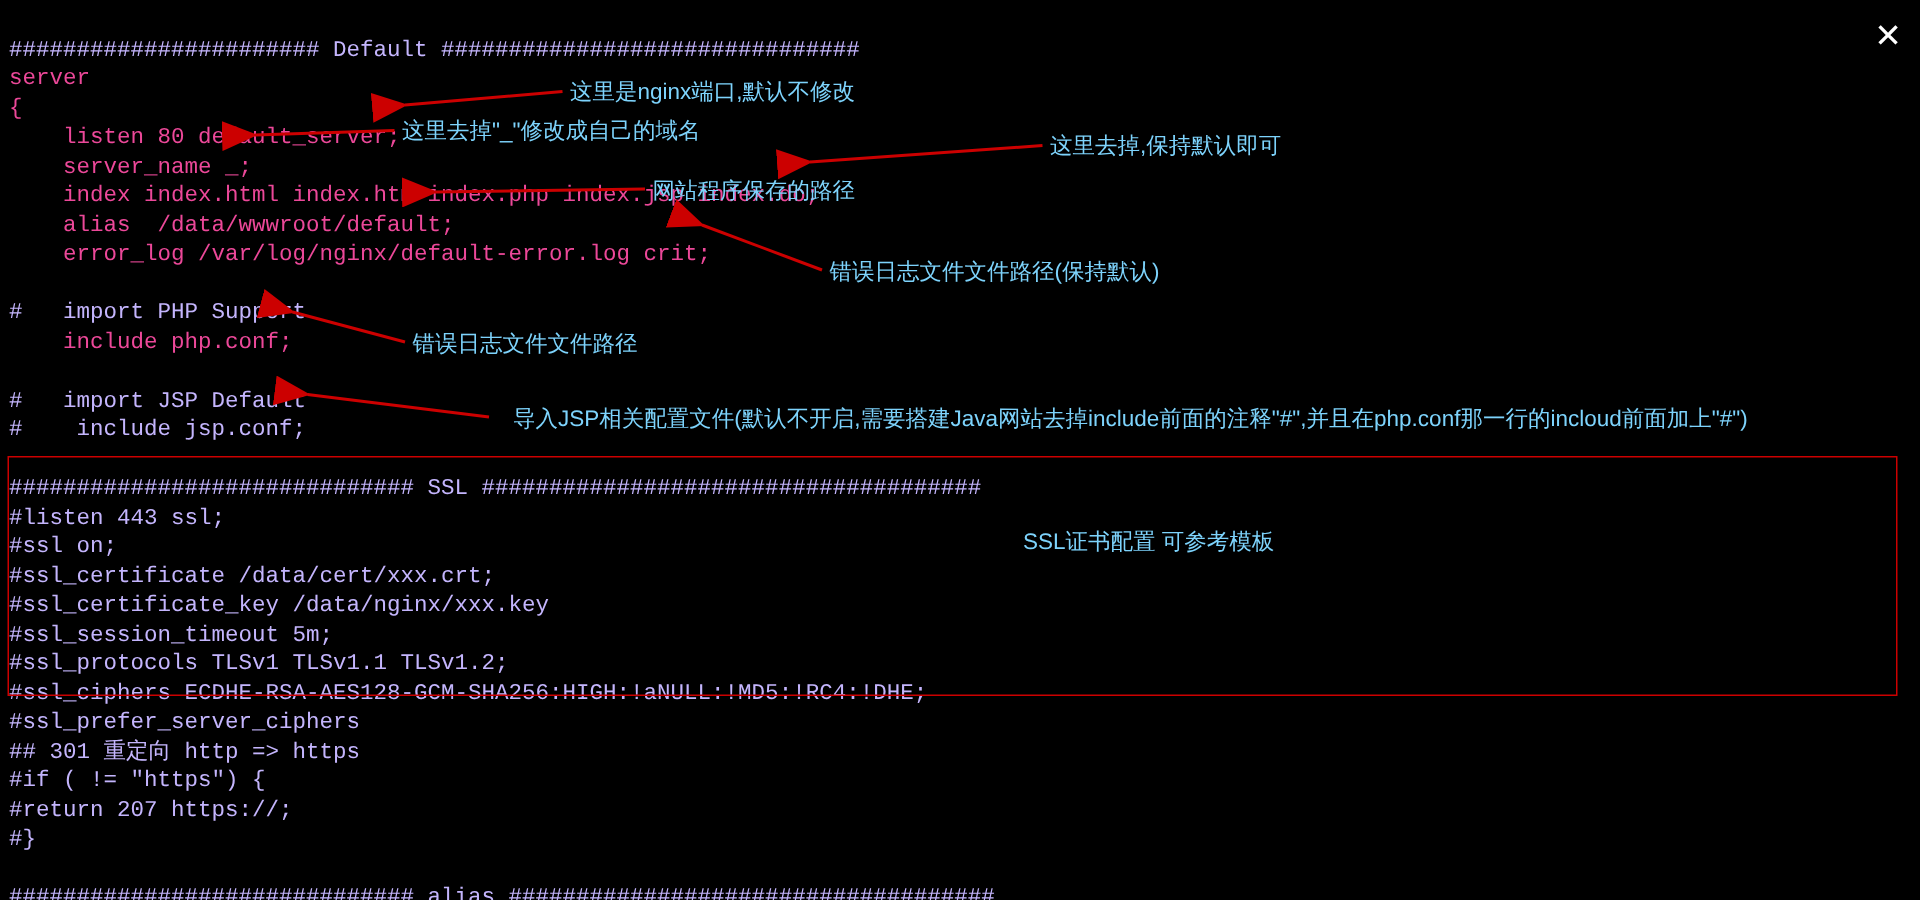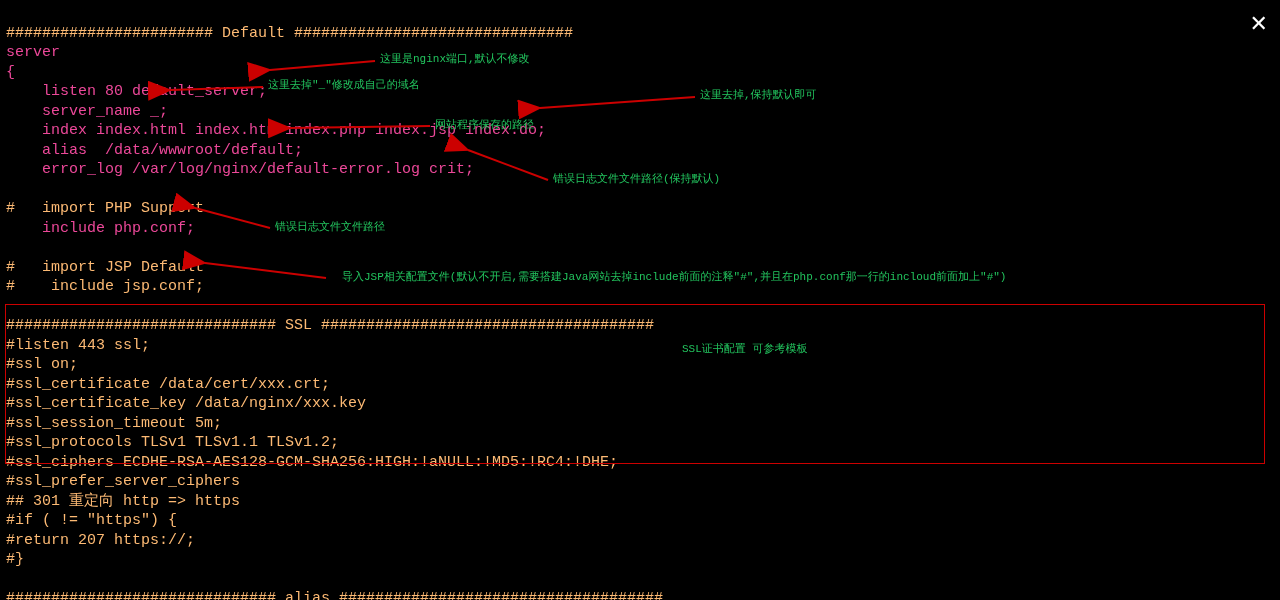--- a/index.html
+++ b/index.html
@@ -13,26 +13,26 @@
       height: 600px;
       overflow: hidden;
       position: relative;
       padding: 4px 6px;
     }
     .code-area {
       white-space: pre;
       position: relative;
     }
     .white { color: #ec4899; }
-    .blue { color: #fdba74; }
+    .blue { color: #c4b5fd; }
     .annotation {
       position: absolute;
-      color: #22c55e;
-      font-family: Liberation Mono, monospace;
-      font-size: 11px;
+      color: #7dd3fc;
+      font-family: Liberation Sans, sans-serif;
+      font-size: 15px;
       white-space: nowrap;
     }
     .arrow {
       position: absolute;
       pointer-events: none;
     }
     .close-btn {
       position: absolute;
       top: 10px;
       right: 12px;
@@ -90,21 +90,21 @@
 
 </div>
 
 <div class="annotation" style="left:380px; top:52px;">这里是nginx端口,默认不修改</div>
 <div class="annotation" style="left:268px; top:78px;">这里去掉"_"修改成自己的域名</div>
 <div class="annotation" style="left:700px; top:88px;">这里去掉,保持默认即可</div>
 <div class="annotation" style="left:435px; top:118px;">网站程序保存的路径</div>
 <div class="annotation" style="left:553px; top:172px;">错误日志文件文件路径(保持默认)</div>
 <div class="annotation" style="left:275px; top:220px;">错误日志文件文件路径</div>
 <div class="annotation" style="left:342px; top:270px;">导入JSP相关配置文件(默认不开启,需要搭建Java网站去掉include前面的注释"#",并且在php.conf那一行的incloud前面加上"#")</div>
-<div class="annotation" style="left:682px; top:342px;">SSL证书配置 可参考模板</div>
+<div class="annotation" style="left:682px; top:352px;">SSL证书配置 可参考模板</div>
 
 <svg class="arrow" style="left:0; top:0; width:1280px; height:600px;">
   <defs>
     <marker id="arrowhead" markerWidth="12" markerHeight="10" refX="1" refY="5" orient="auto">
       <polygon points="12 0, 0 5, 12 10" fill="#cc0000"></polygon>
     </marker>
   </defs>
 
   <line x1="375" y1="61" x2="270" y2="70" stroke="#cc0000" stroke-width="2" marker-end="url(#arrowhead)"></line>
 

